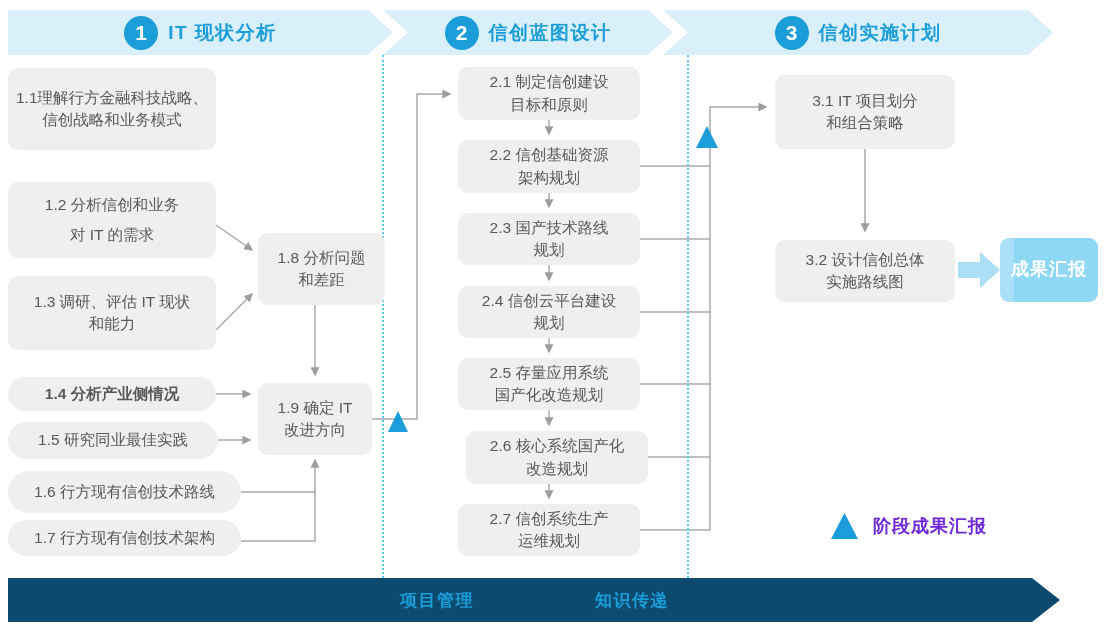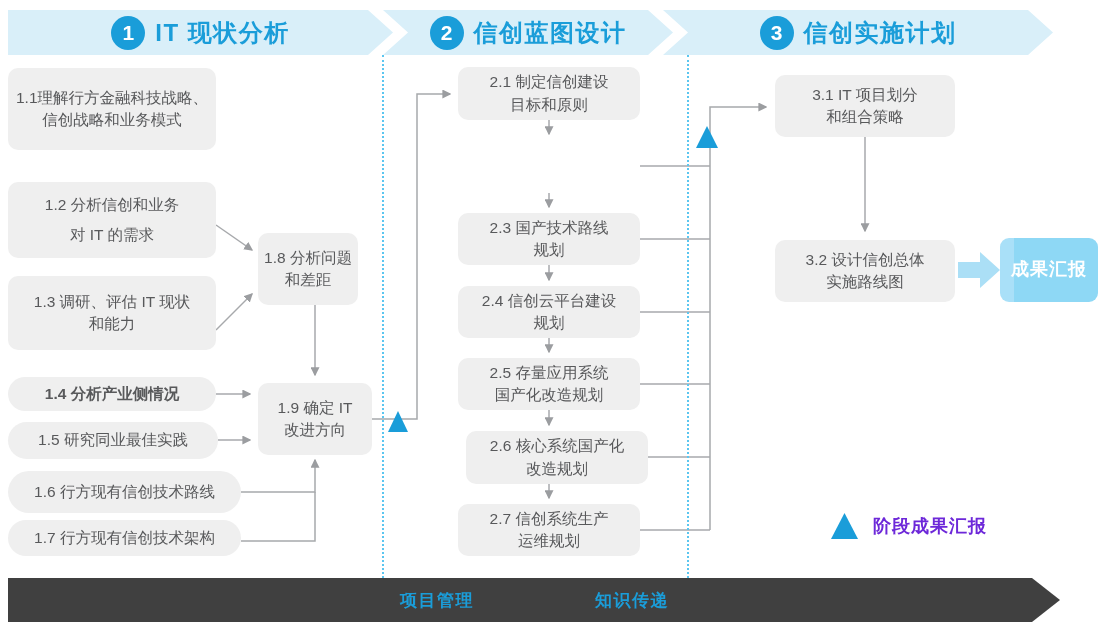--- a/index.html
+++ b/index.html
@@ -11,40 +11,40 @@
   .banner{
     position:absolute;top:10px;height:45px;background:#D9EFF9;
     display:flex;align-items:center;justify-content:center;gap:10px;
   }
   .banner-first{clip-path:polygon(0 0,calc(100% - 25px) 0,100% 50%,calc(100% - 25px) 100%,0 100%);}
   .banner-mid{clip-path:polygon(0 0,calc(100% - 25px) 0,100% 50%,calc(100% - 25px) 100%,0 100%,25px 50%);}
   .badge{
     width:34px;height:34px;border-radius:50%;background:#1A9DD9;color:#fff;
     font-weight:bold;font-size:21px;display:flex;align-items:center;justify-content:center;flex:0 0 auto;
   }
-  .banner-title{color:#1A9DD9;font-weight:bold;font-size:24px;letter-spacing:1.5px;white-space:nowrap;}
+  .banner-title{color:#1A9DD9;font-weight:bold;font-size:19px;letter-spacing:1.5px;white-space:nowrap;}
   
   .divider{position:absolute;top:55px;height:523px;width:0;border-left:2px dotted #5BC6F0;}
   
   .box{
     position:absolute;background:#EFEFEF;border-radius:10px;color:#58595B;
     display:flex;flex-direction:column;align-items:center;justify-content:center;
     text-align:center;font-size:15.5px;line-height:1.45;white-space:nowrap;
   }
   .pill{border-radius:21px;}
   
   .result{
     position:absolute;left:1000px;top:238px;width:98px;height:64px;border-radius:9px;
     background:linear-gradient(90deg,#A9E0F8 0px,#A9E0F8 14px,#8ED8F5 14px);
     color:#ffffff;font-weight:bold;font-size:18px;line-height:1.4;letter-spacing:1px;
     display:flex;flex-direction:row;align-items:center;justify-content:center;text-align:center;
   }
   
   .banner-bottom{
-    position:absolute;left:8px;top:578px;width:1052px;height:44px;background:#404040;
+    position:absolute;left:8px;top:578px;width:1052px;height:44px;background:#0c4a6e;
     clip-path:polygon(0 0,calc(100% - 28px) 0,100% 50%,calc(100% - 28px) 100%,0 100%);
   }
   .footer-label{
     position:absolute;top:50%;transform:translateY(-50%);
     color:#1A9DD9;font-weight:bold;font-size:17px;letter-spacing:1.5px;white-space:nowrap;
   }
   
   .legend{position:absolute;left:831px;top:512px;display:flex;align-items:center;gap:15px;}
   .legend-label{color:#6d28d9;font-weight:bold;font-size:18px;letter-spacing:1px;white-space:nowrap;}
   
@@ -127,33 +127,37 @@
     </div>
     <div class="box pill" style="left:8px;top:422px;width:210px;height:37px;">
       <span>1.5 研究同业最佳实践</span>
     </div>
     <div class="box pill" style="left:8px;top:471px;width:233px;height:42px;">
       <span>1.6 行方现有信创技术路线</span>
     </div>
     <div class="box pill" style="left:8px;top:520px;width:233px;height:36px;">
       <span>1.7 行方现有信创技术架构</span>
     </div>
-    <div class="box" style="left:258px;top:233px;width:100px;height:72px;">
+    <div class="box" style="left:258px;top:233px;width:127px;height:72px;">
       <span>1.8 分析问题</span>
       <span>和差距</span>
     </div>
     <div class="box" style="left:258px;top:383px;width:114px;height:72px;">
       <span>1.9 确定 IT</span>
       <span>改进方向</span>
     </div>
 
     <div class="box" style="left:458px;top:67px;width:182px;height:53px;">
       <span>2.1 制定信创建设</span>
       <span>目标和原则</span>
     </div>
+    <div class="box" style="left:458px;top:140px;width:182px;height:53px;">
+      <span>2.2 信创基础资源</span>
+      <span>架构规划</span>
+    </div>
     <div class="box" style="left:458px;top:213px;width:182px;height:52px;">
       <span>2.3 国产技术路线</span>
       <span>规划</span>
     </div>
     <div class="box" style="left:458px;top:286px;width:182px;height:52px;">
       <span>2.4 信创云平台建设</span>
       <span>规划</span>
     </div>
     <div class="box" style="left:458px;top:358px;width:182px;height:52px;">
       <span>2.5 存量应用系统</span>
@@ -161,21 +165,21 @@
     </div>
     <div class="box" style="left:458px;top:431px;width:182px;height:53px;margin-left:8px;">
       <span>2.6 核心系统国产化</span>
       <span>改造规划</span>
     </div>
     <div class="box" style="left:458px;top:504px;width:182px;height:52px;">
       <span>2.7 信创系统生产</span>
       <span>运维规划</span>
     </div>
 
-    <div class="box" style="left:775px;top:75px;width:180px;height:62px;justify-content:center;">
+    <div class="box" style="left:775px;top:75px;width:180px;height:74px;justify-content:center;">
       <span>3.1 IT 项目划分</span>
       <span>和组合策略</span>
     </div>
     <div class="box" style="left:775px;top:240px;width:180px;height:62px;">
       <span>3.2 设计信创总体</span>
       <span>实施路线图</span>
     </div>
 
     <div class="result">
       <span>成果</span>

